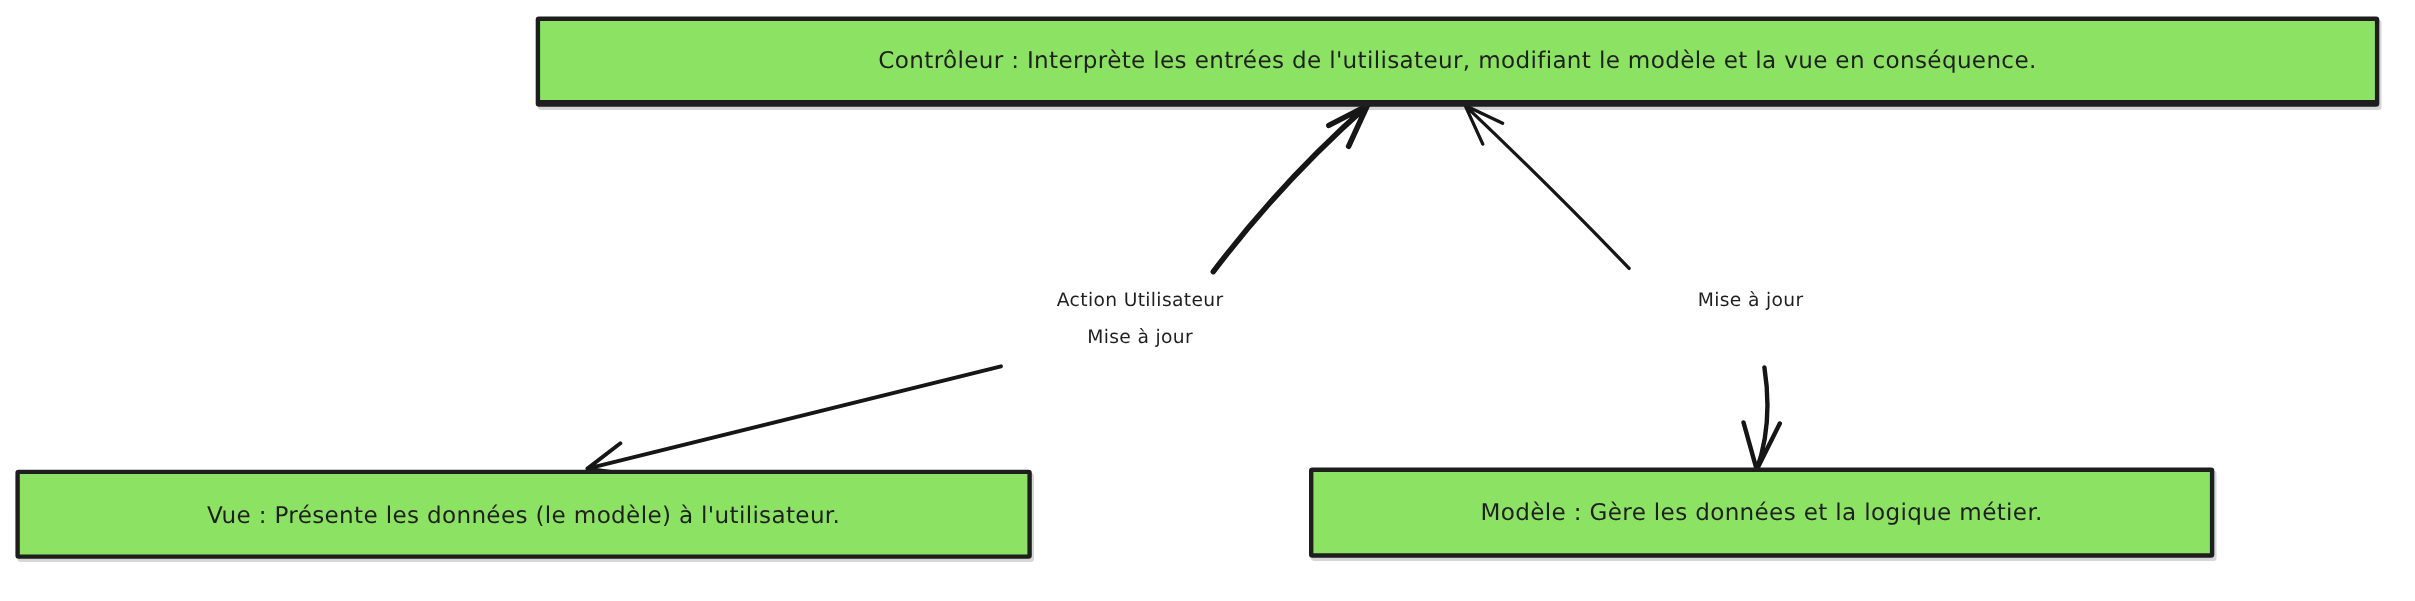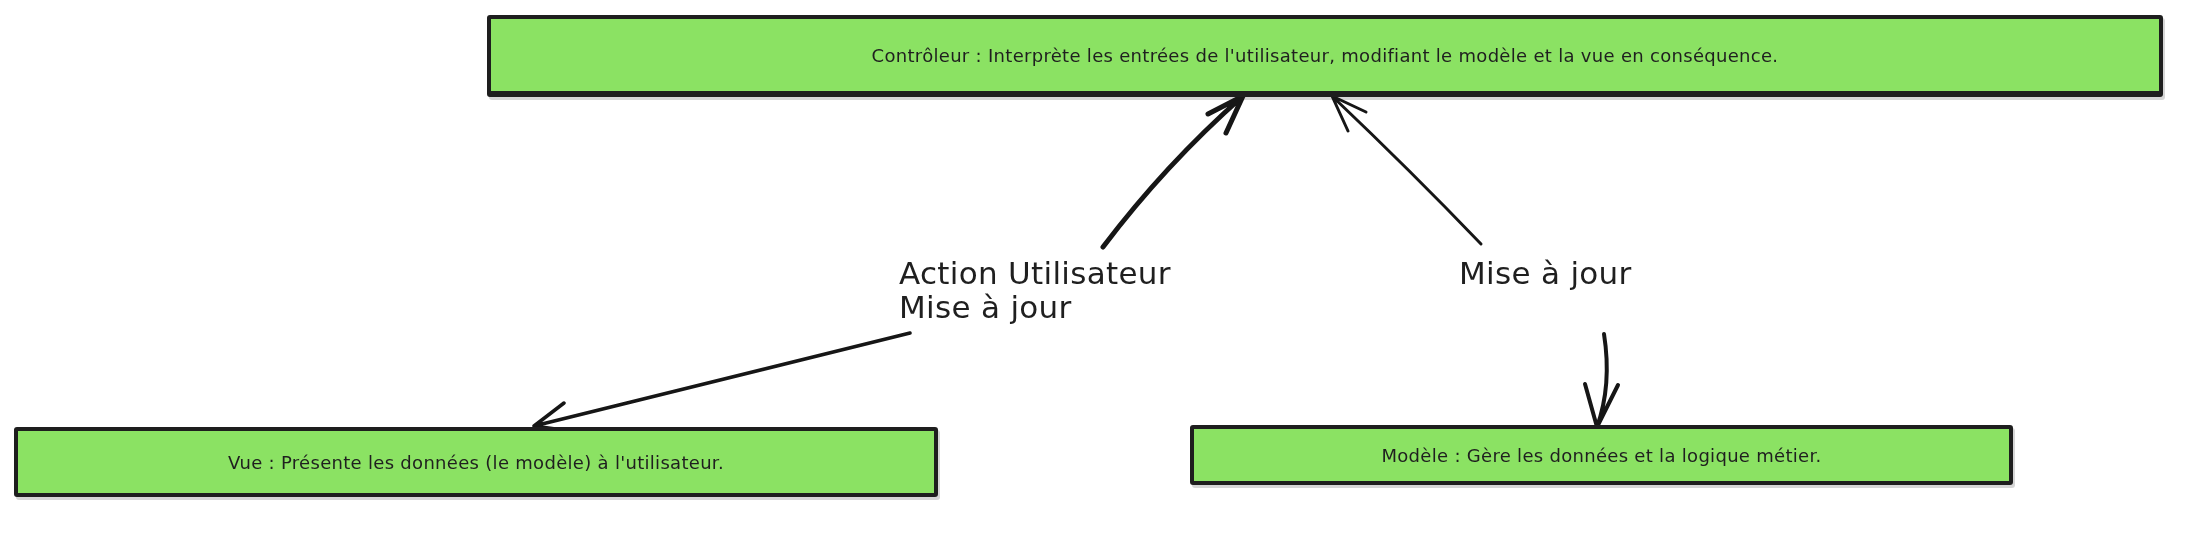--- a/index.html
+++ b/index.html
@@ -31,31 +31,31 @@
   .node{
     position:absolute;
     box-sizing:border-box;
     background:var(--node-fill);
     border:4px solid var(--node-border);
     border-radius:3px;
     display:flex;
     align-items:center;
     justify-content:center;
     text-align:center;
-    font-size:18px;
+    font-size:21px;
     letter-spacing:0.3px;
     box-shadow:2px 3px 0 rgba(30,30,30,0.18);
   }
   .node-controller{left:487px;top:15px;width:1676px;height:82px;border-bottom-width:6px;}
-  .node-view{left:14px;top:427px;width:924px;height:70px;}
-  .node-model{left:1190px;top:425px;width:823px;height:60px;}
+  .node-view{left:14px;top:427px;width:924px;height:81px;}
+  .node-model{left:1190px;top:425px;width:823px;height:82px;}
   .edge-label{
     position:absolute;
-    text-align:left;
-    font-size:31px;
+    text-align:center;
+    font-size:17px;
     line-height:34px;
     letter-spacing:0.3px;
     background:var(--background);
     padding:0 4px;
   }
   .edge-label-action{left:895px;top:256px;width:275px;}
   .edge-label-notification{left:1455px;top:256px;width:265px;}
 </style>
 </head>
 <body>

